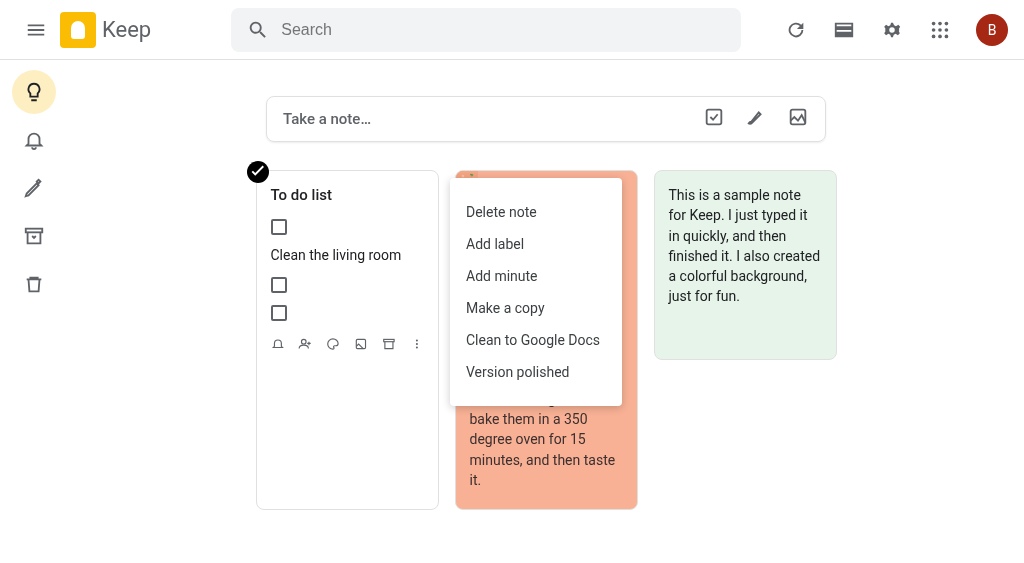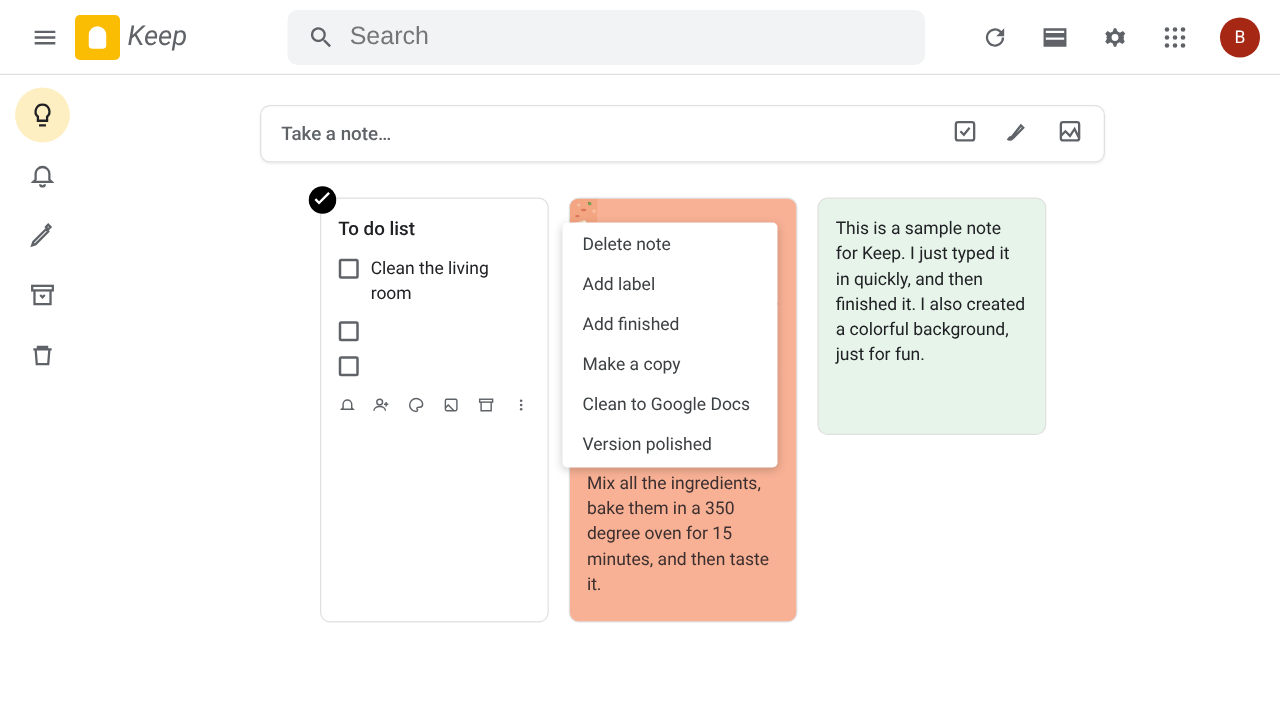--- a/index.html
+++ b/index.html
@@ -22,21 +22,20 @@
     .menu-btn {
       width: 40px; height: 40px;
       display: flex; align-items: center; justify-content: center;
       border-radius: 50%;
       cursor: pointer;
       color: #5f6368;
     }
     .logo {
       display: flex; align-items: center; gap: 6px;
       margin-left: 4px;
-      font-style: italic;
     }
     .logo-icon {
       width: 36px; height: 36px;
       background: #fbbc04;
       border-radius: 4px;
       position: relative;
       display: flex; align-items: center; justify-content: center;
     }
     .logo-icon::before {
       content: "";
@@ -55,21 +54,21 @@
       height: 44px;
       background: #f1f3f4;
       border-radius: 8px;
       display: flex;
       align-items: center;
       padding: 0 16px;
       color: #5f6368;
     }
     .search-box input {
       border: none; background: transparent; outline: none;
-      font-size: 20px; color: #5f6368; margin-left: 12px;
+      font-size: 16px; color: #5f6368; margin-left: 12px;
       flex: 1;
     }
     .header-actions {
       margin-left: auto;
       display: flex; align-items: center; gap: 8px;
     }
     .icon-btn {
       width: 40px; height: 40px;
       display: flex; align-items: center; justify-content: center;
       border-radius: 50%;
@@ -107,22 +106,22 @@
     .sidebar-item.active {
       background: #feefc3;
       color: #202124;
     }
     .main {
       flex: 1;
       padding: 24px 40px;
       position: relative;
     }
     .take-note {
-      width: 676px;
-      margin: 0 auto 28px;
+      width: 560px;
+      margin: 12px auto 28px;
       height: 46px;
       border: 1px solid #e0e0e0;
       border-radius: 8px;
       box-shadow: 0 1px 2px rgba(0,0,0,0.08);
       display: flex;
       align-items: center;
       padding: 0 16px;
     }
     .take-note-text {
       flex: 1; color: #5f6368; font-size: 15px; font-weight: 500;
@@ -155,20 +154,21 @@
       position: absolute;
       top: -10px; left: -10px;
       width: 22px; height: 22px;
       background: #000;
       border-radius: 50%;
       display: flex; align-items: center; justify-content: center;
     }
     .checklist-item {
       display: flex; align-items: flex-start; gap: 10px;
       margin-bottom: 10px;
+      flex-direction: column;
     }
     .checkbox {
       width: 16px; height: 16px;
       border: 2px solid #5f6368;
       border-radius: 2px;
       flex-shrink: 0;
       margin-top: 2px;
     }
     .note-toolbar {
       display: flex; gap: 14px;
@@ -185,21 +185,21 @@
       padding-top: 40px;
     }
     .context-menu {
       position: absolute;
       top: 118px;
       left: 382px;
       width: 172px;
       background: #fff;
       border-radius: 4px;
       box-shadow: 0 2px 8px rgba(0,0,0,0.2);
-      padding: 2px 0;
+      padding: 18px 0;
       z-index: 100;
     }
     .menu-item {
       padding: 8px 16px;
       font-size: 14px;
       color: #3c4043;
       cursor: pointer;
     }
     svg { width: 22px; height: 22px; }
     .small-icon { width: 18px; height: 18px; }
@@ -384,19 +384,19 @@
       </div>
 
       <div class="note sample">
         <div>This is a sample note for Keep. I just typed it in quickly, and then finished it. I also created a colorful background, just for fun.</div>
       </div>
     </div>
 
     <div class="context-menu">
       <div class="menu-item">Delete note</div>
       <div class="menu-item">Add label</div>
-      <div class="menu-item">Add finished</div>
+      <div class="menu-item">Add minute</div>
       <div class="menu-item">Make a copy</div>
       <div class="menu-item">Clean to Google Docs</div>
       <div class="menu-item">Version polished</div>
     </div>
   </div>
 </div>
 
 </body></html>

